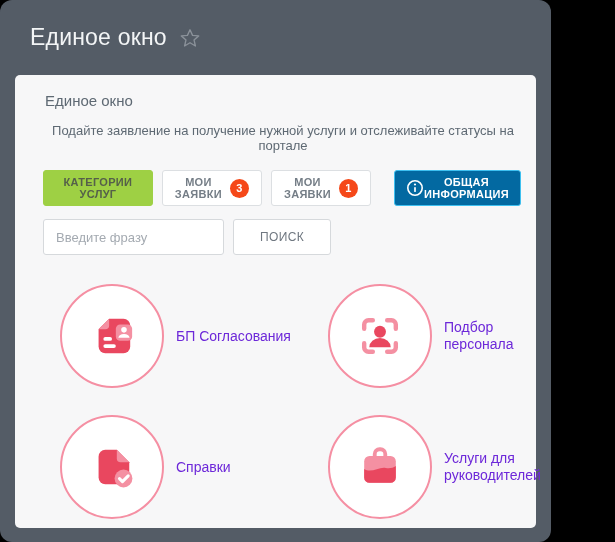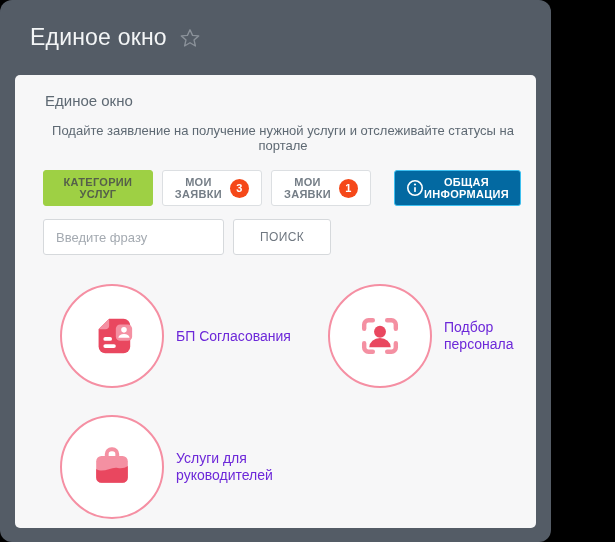--- a/index.html
+++ b/index.html
@@ -102,20 +102,33 @@
                 <path d="M31.5 40.5 H36 a4.5 4.5 0 0 0 4.5 -4.5 v-4.5"></path>
               </g>
               <circle cx="24" cy="19.5" r="6.2" fill="#e9475f"></circle>
               <path d="M12.8 35.8 a11.2 9.6 0 0 1 22.4 0 Z" fill="#e9475f"></path>
             </svg>
           </span>
         </div>
         <div class="service-label">Подбор персонала</div>
       </div>
 
+      <div class="service">
+        <div class="circle">
+          <span style="display:flex;">
+            <svg width="46" height="46" viewBox="0 0 48 48">
+              <path d="M17 6 H29 L42 19 V35 a7 7 0 0 1 -7 7 H17 a7 7 0 0 1 -7 -7 V13 a7 7 0 0 1 7 -7 Z" fill="#e9475f"></path>
+              <path d="M29 6 L42 19 H33 a4 4 0 0 1 -4 -4 Z" fill="#f490a2"></path>
+              <circle cx="36" cy="36" r="9.3" fill="#f490a2"></circle>
+              <path d="M31.8 36.2 l3.1 3.1 l6 -6.1" stroke="#fff" stroke-width="3.2" fill="none" stroke-linecap="round" stroke-linejoin="round"></path>
+            </svg>
+          </span>
+        </div>
+        <div class="service-label">Справки</div>
+      </div>
 
       <div class="service">
         <div class="circle">
           <span style="display:flex;">
             <svg width="46" height="46" viewBox="0 0 48 48">
               <path d="M18.5 13 V10.5 a5 5 0 0 1 5 -5 h1 a5 5 0 0 1 5 5 V13" fill="none" stroke="#f490a2" stroke-width="4" stroke-linecap="round"></path>
               <rect x="7.5" y="12.5" width="33" height="28" rx="5.5" fill="#f490a2"></rect>
               <path d="M7.5 26 C14.5 31 23 23.5 30 25 C34 25.8 37.5 25 40.5 23 V35 a5.5 5.5 0 0 1 -5.5 5.5 H13 a5.5 5.5 0 0 1 -5.5 -5.5 Z" fill="#e9475f"></path>
             </svg>
           </span>

